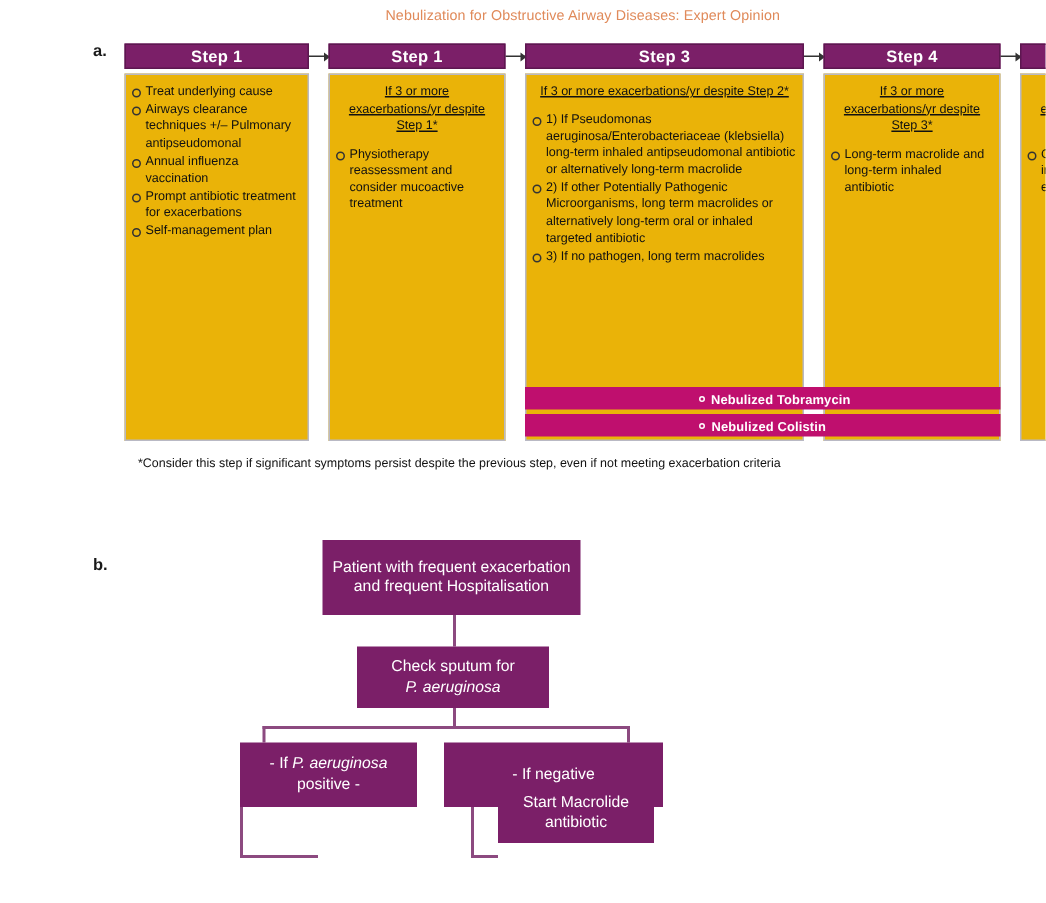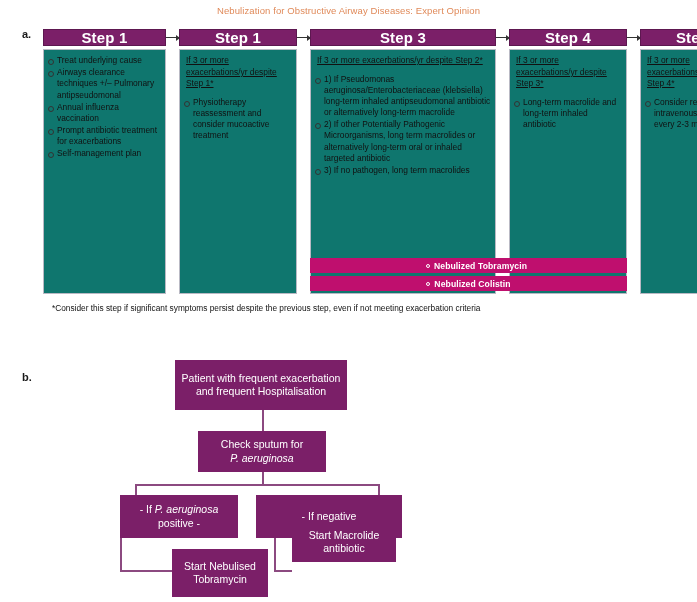--- a/index.html
+++ b/index.html
@@ -9,20 +9,21 @@
     width: 697px; height: 602px;
     background: #ffffff;
     font-family: "Liberation Sans", sans-serif;
     overflow: hidden;
   }
   #page {
     position: relative;
     width: 583px;
     height: 602px;
     background: #ffffff;
+    margin-left: 40px;
   }
 
   
   .fig-title {
     position: absolute;
     left: 0; top: 5px;
     width: 697px;
     text-align: center;
     font-size: 9.5px;
     color: #E08A5A;
@@ -48,39 +49,39 @@
   .step-col {
     position: absolute;
     top: 0;
     height: 265px;
   }
   .step-head {
     height: 17px;
     background: #7B1F68;
     border: 1px solid #5d1750;
     color: #ffffff;
-    font-size: 15px;
+    font-size: 11px;
     font-weight: bold;
     display: flex;
     align-items: center;
     justify-content: center;
     letter-spacing: .2px;
   }
   .step-body {
     position: absolute;
     top: 20px;
     left: 0; right: 0;
     bottom: 0;
-    background: #0f766e;
+    background: #eab308;
     border: 1px solid #b9b9c4;
     padding: 5px 4px 4px 4px;
     overflow: hidden;
   }
   .step-cond {
-    text-align: left;
+    text-align: center;
     font-size: 8.4px;
     color: #111111;
     text-decoration: underline;
     line-height: 1.38;
     margin-bottom: 7px;
     padding: 0 2px;
   }
   ul.bullets {
     list-style: none;
     margin: 0;
@@ -286,23 +287,20 @@
     </div>
 
     <div class="fbox" style="left:120px; top:495px; width:118px; height:43px;">
       <span><span>- If </span><i>P. aeruginosa</i><span> positive -</span></span>
     </div>
 
     <div class="fbox" style="left:256px; top:495px; width:146px; height:43px;">
       <span>- If negative</span>
     </div>
 
-    <div class="fbox" style="left:172px; top:549px; width:96px; height:48px;">
-      <span>Start Nebulised Tobramycin</span>
-    </div>
 
     <div class="fbox" style="left:292px; top:522px; width:104px; height:40px;">
       <span>Start Macrolide antibiotic</span>
     </div>
 
   </div>
 
 </div>
 
 </body></html>

